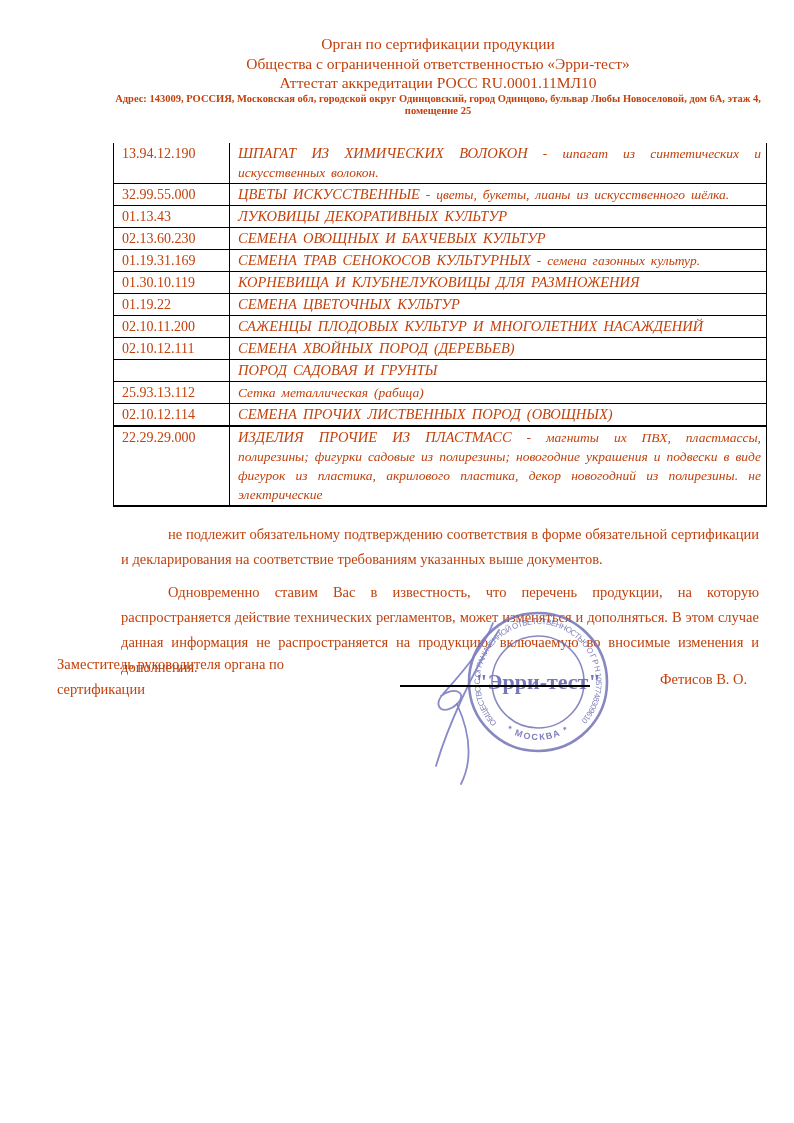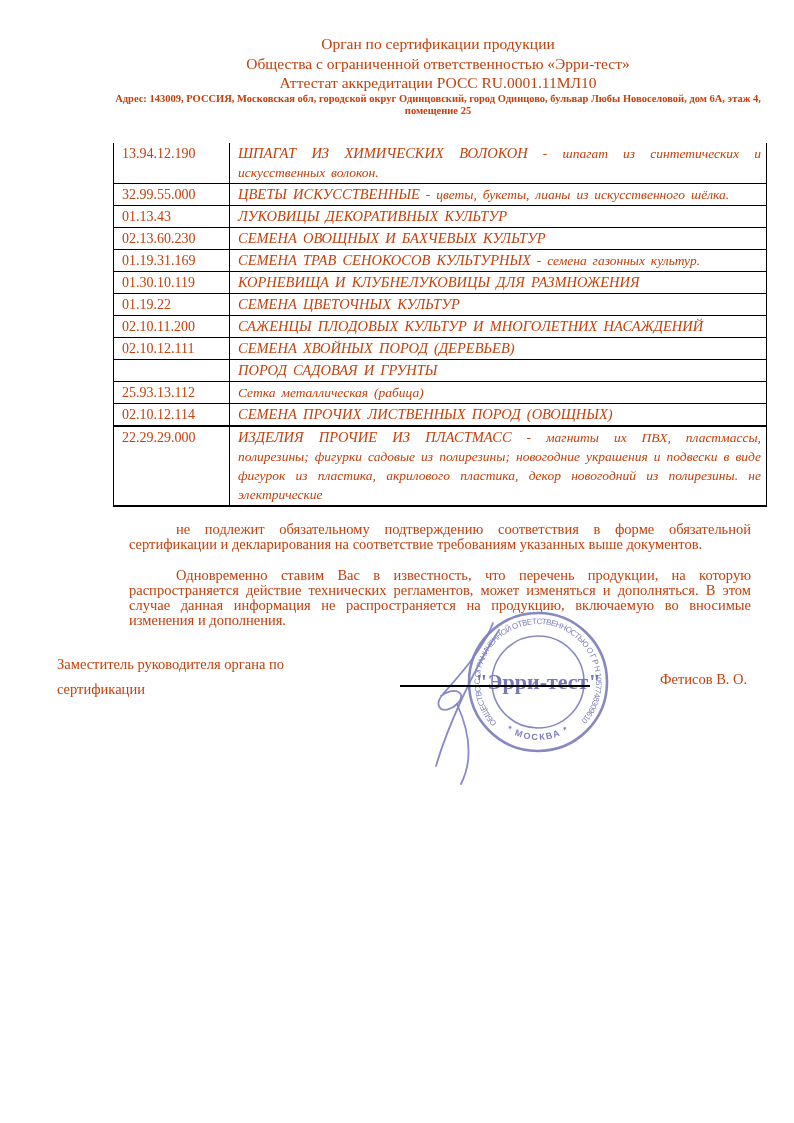--- a/index.html
+++ b/index.html
@@ -18,22 +18,22 @@
     font-size:14px;line-height:19px;
   }
   .doc-table tr:first-child td{border-top:none;}
   .doc-table tr:last-child td{border-top-width:2px;border-bottom-width:2px;}
   .code-cell{width:102px;white-space:nowrap;}
   .desc-cell{text-align:justify;word-spacing:2.5px;padding-right:4px;font-style:italic;}
   .desc-name{font-size:14.5px;}
   .desc-name.mixed{font-size:13.5px;}
   .desc-detail{font-size:13.5px;}
   .body-p{
-    font-size:14.5px;line-height:15px;text-align:justify;text-indent:47px;
-    margin:16px;
+    font-size:14.5px;line-height:25px;text-align:justify;text-indent:47px;
+    margin:8px;
   }
   .body-p.first{margin-top:15px;}
   .sig-label{position:absolute;left:57px;top:652px;font-size:14.5px;line-height:25px;}
   .sig-name{position:absolute;left:660px;top:671px;font-size:14.5px;}
   .sig-line{position:absolute;left:400px;top:685px;width:190px;height:2px;background:#000;z-index:3;}
   .stamp-svg{position:absolute;left:395px;top:598px;width:250px;height:195px;z-index:2;}
   .stamp-ink circle{fill:none;stroke:#6a6ab2;opacity:0.8;}
   .ring-outer{stroke-width:2.6;}
   .ring-inner{stroke-width:1.6;}
   .ring-text{fill:#6a6ab2;opacity:0.85;font-family:"Liberation Sans", sans-serif;font-size:8px;letter-spacing:0.4px;}

